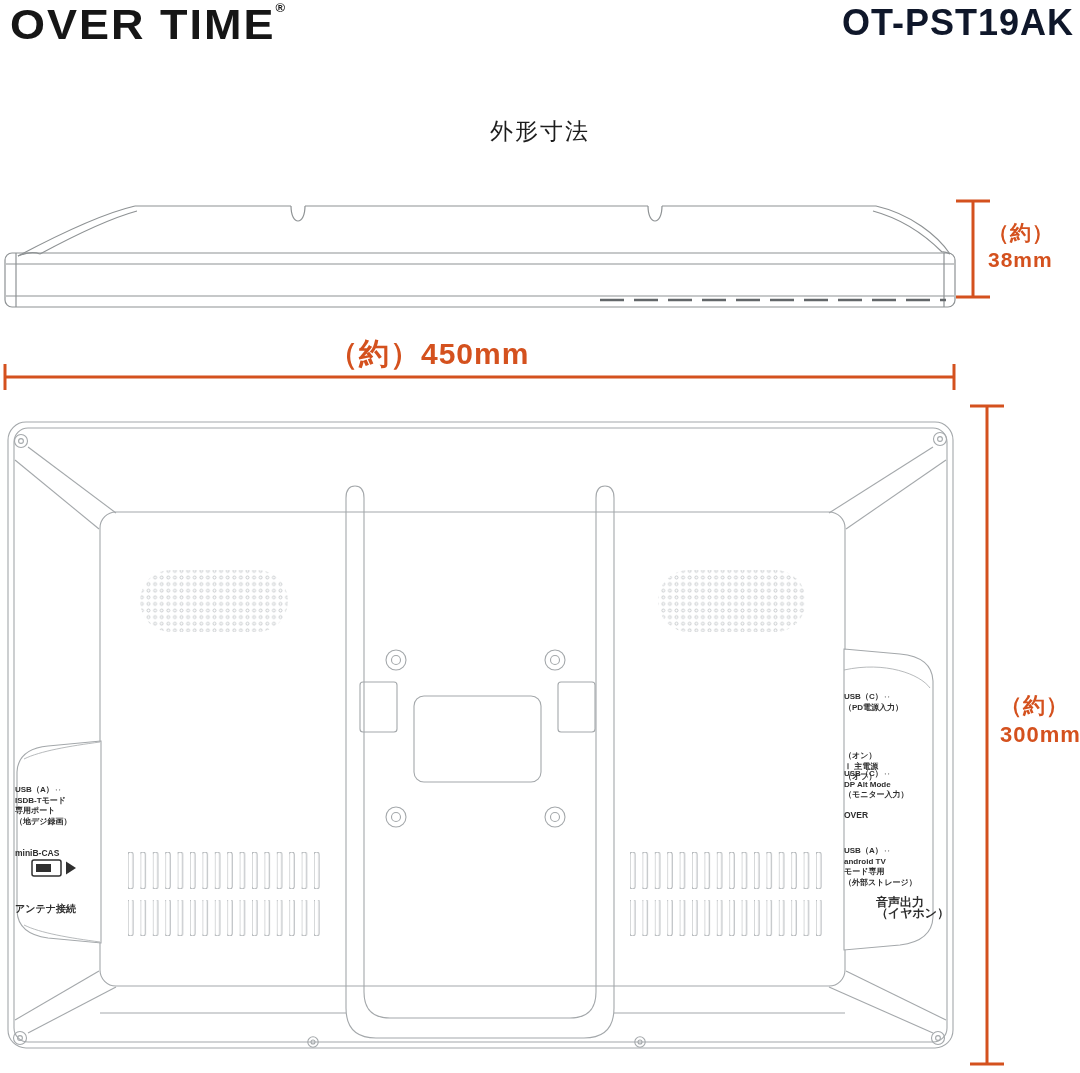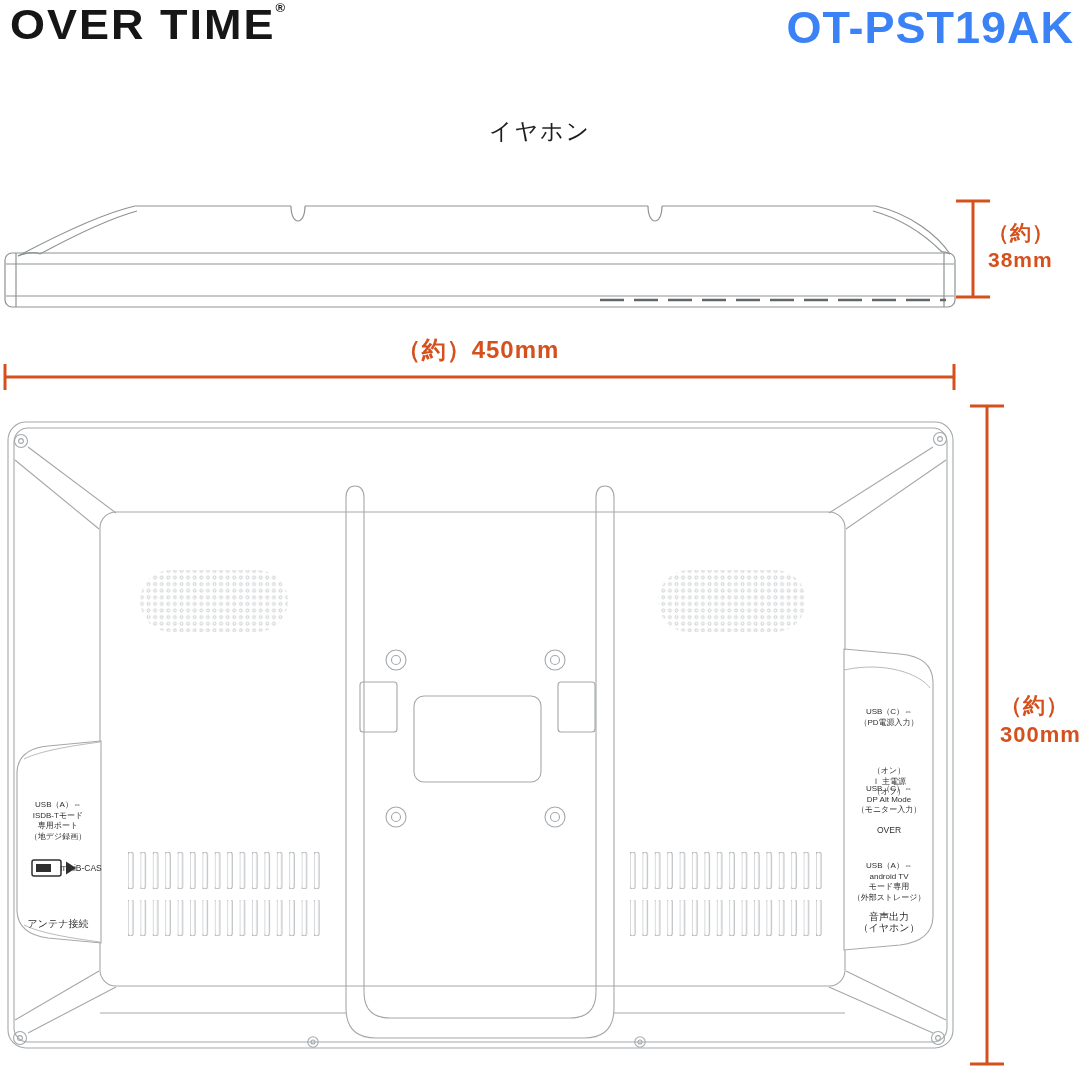--- a/index.html
+++ b/index.html
@@ -2,29 +2,29 @@
 <html><head>
 <meta charset="utf-8">
 <style>
   html,body{margin:0;padding:0;background:#ffffff;}
   body{width:1080px;height:1073px;position:relative;overflow:hidden;
        font-family:"Liberation Sans","DejaVu Sans",sans-serif;}
   .abs{position:absolute;}
   .brand{left:10px;top:0px;font-size:45px;font-weight:800;letter-spacing:2px;
          color:#161616;transform:scaleY(0.96);transform-origin:top left;}
   .brand sup{font-size:13px;font-weight:700;vertical-align:28px;letter-spacing:0;}
-  .model{right:6px;top:2px;font-size:45px;font-weight:700;color:#3b82f6;letter-spacing:1px;}
+  .model{right:6px;top:2px;font-size:36px;font-weight:700;color:#0f172a;letter-spacing:1px;}
   .diagram-title{left:0;top:116px;width:1080px;text-align:center;font-size:23px;
          font-weight:500;color:#1d1d1d;letter-spacing:2px;}
   .dim{color:#D4511E;font-weight:700;white-space:pre-line;}
-  .dim-w{left:328px;top:334px;width:300px;text-align:center;font-size:24px;letter-spacing:1px;}
+  .dim-w{left:328px;top:334px;width:300px;font-size:30px;letter-spacing:1px;}
   .dim-t{left:988px;top:219px;font-size:21px;line-height:27px;text-align:left;letter-spacing:1px;}
   .dim-h{left:1000px;top:691px;font-size:22px;line-height:29px;text-align:left;letter-spacing:1px;}
-  .plbl{position:absolute;font-weight:400;color:#2e2e2e;text-align:center;
-        white-space:pre-line;margin-top:15px;}
+  .plbl{position:absolute;font-weight:700;color:#2e2e2e;text-align:left;
+        white-space:pre-line;}
   .pl{left:15px;width:86px;}
   .pr{left:844px;width:90px;}
   svg{position:absolute;left:0;top:0;}
 </style>
 </head>
 <body>
 
 <svg width="1080" height="1073" viewBox="0 0 1080 1073">
   <defs>
     <pattern id="dots" width="6.6" height="6.6" patternUnits="userSpaceOnUse">
@@ -153,42 +153,42 @@
     <rect x="32" y="860" width="29" height="16" rx="2" fill="none" stroke="#2f2f2f" stroke-width="1.5"></rect>
     <rect x="36" y="864" width="15" height="8" fill="#2f2f2f"></rect>
     <path d="M66,861.5 l10,6.5 l-10,6.5 z" fill="#2f2f2f"></path>
   </g>
 </svg>
 
 <div class="abs brand">
   <span>OVER TIME</span><sup>®</sup>
 </div>
 <div class="abs model">OT-PST19AK</div>
-<div class="abs diagram-title">イヤホン</div>
+<div class="abs diagram-title">外形寸法</div>
 
 <div class="abs dim dim-w">（約）450mm</div>
 <div class="abs dim dim-t">（約）
 38mm</div>
 <div class="abs dim dim-h">（約）
 300mm</div>
 
 <div class="plbl pl" style="top:785px;font-size:8px;line-height:10.5px;">USB（A）⇔
 ISDB-Tモード
 専用ポート
 （地デジ録画）</div>
-<div class="plbl pl" style="top:848px;font-size:8.5px;padding-left:23px;">miniB-CAS</div>
+<div class="plbl pl" style="top:848px;font-size:8.5px;">miniB-CAS</div>
 <div class="plbl pl" style="top:902px;font-size:10px;">アンテナ接続</div>
 
 <div class="plbl pr" style="top:692px;font-size:8px;line-height:10.5px;">USB（C）⇔
 （PD電源入力）</div>
 <div class="plbl pr" style="top:751px;font-size:8px;line-height:10.5px;">（オン）
 Ｉ 主電源
 （オフ）</div>
 <div class="plbl pr" style="top:769px;font-size:8px;line-height:10.5px;">USB（C）⇔
 DP Alt Mode
 （モニター入力）</div>
 <div class="plbl pr" style="top:810px;font-size:8.5px;">OVER</div>
 <div class="plbl pr" style="top:846px;font-size:8px;line-height:10.5px;">USB（A）⇔
 android TV
 モード専用
 （外部ストレージ）</div>
-<div class="plbl pr" style="top:897px;font-size:10px;line-height:10.5px;">音声出力
+<div class="plbl pr" style="top:897px;font-size:12px;line-height:10.5px;padding-left:32px;">音声出力
 （イヤホン）</div>
 
 </body></html>

